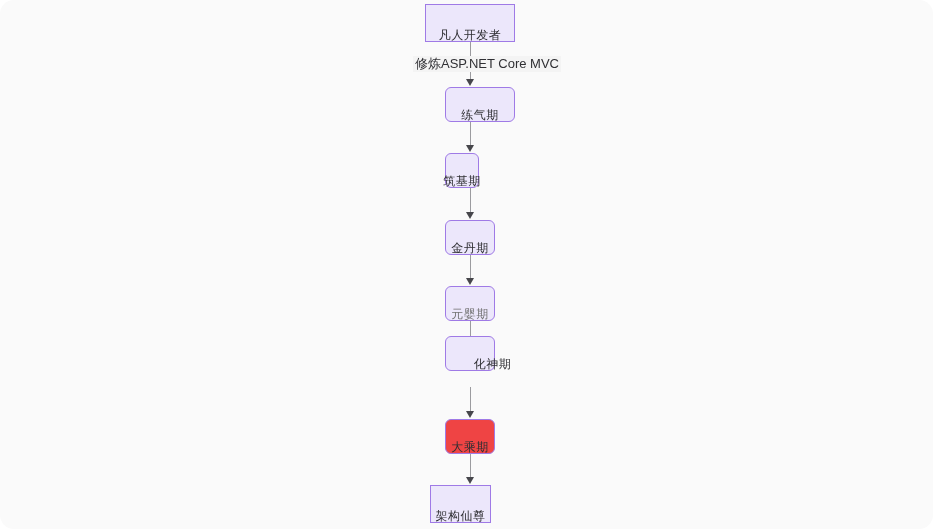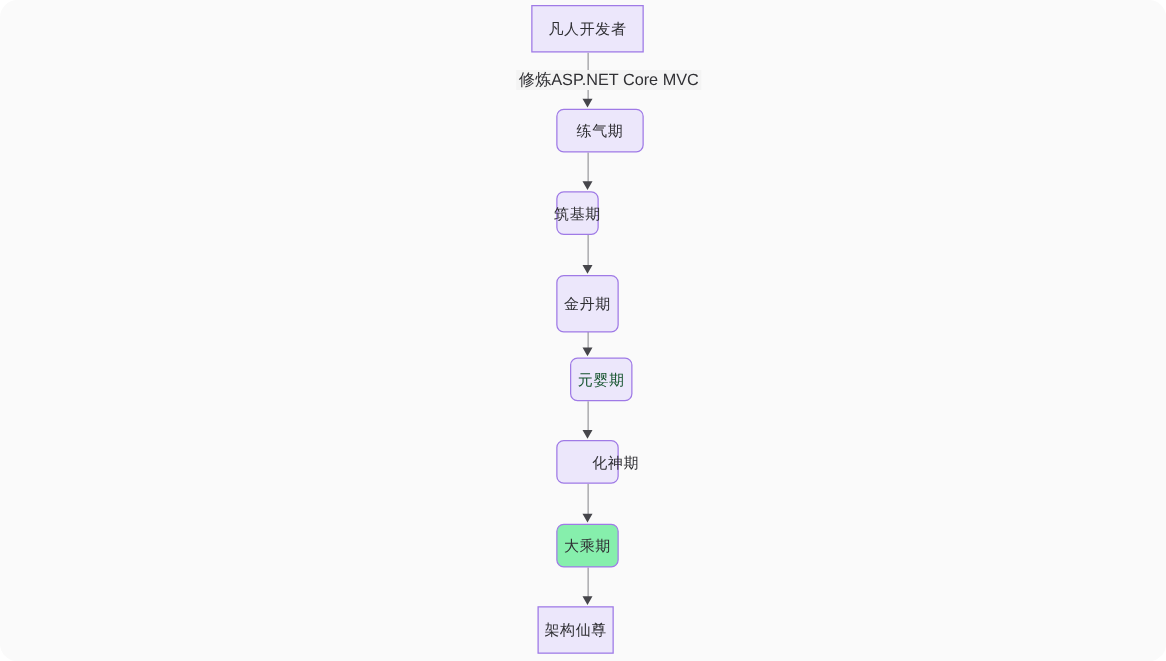--- a/index.html
+++ b/index.html
@@ -23,21 +23,21 @@
     width: 933px;
     height: 529px;
   }
   .node {
     position: absolute;
     box-sizing: border-box;
     background: #ece7fb;
     border: 1px solid #9f7ae6;
     color: #2f2f33;
     display: flex;
-    align-items: center;
+    align-items: flex-end;
     justify-content: center;
     font-size: 12px;
     line-height: 1;
     letter-spacing: 0.5px;
     white-space: nowrap;
   }
   .node.rounded { border-radius: 6px; }
   .node.sharp   { border-radius: 0px; }
 
   .edge-line {
@@ -85,29 +85,29 @@
       <div class="arrow-head" style="left: 466px; top: 477px; border-top-color: rgb(70, 70, 75);"></div>
       <div class="node sharp" style="left: 425px; top: 4px; width: 90px; height: 38px; background: rgb(236, 231, 251); border-color: rgb(159, 122, 230); color: rgb(47, 47, 51);">
         <span>凡人开发者</span>
       </div>
       <div class="node rounded" style="left: 445px; top: 87px; width: 70px; height: 35px; background: rgb(236, 231, 251); border-color: rgb(159, 122, 230); color: rgb(47, 47, 51);">
         <span>练气期</span>
       </div>
       <div class="node rounded" style="left: 445px; top: 153px; width: 34px; height: 35px; background: rgb(236, 231, 251); border-color: rgb(159, 122, 230); color: rgb(47, 47, 51);">
         <span>筑基期</span>
       </div>
-      <div class="node rounded" style="left: 445px; top: 220px; width: 50px; height: 46px; background: rgb(236, 231, 251); border-color: rgb(159, 122, 230); color: rgb(47, 47, 51);">
+      <div class="node rounded" style="left: 445px; top: 220px; width: 50px; height: 35px; background: rgb(236, 231, 251); border-color: rgb(159, 122, 230); color: rgb(47, 47, 51);">
         <span>金丹期</span>
       </div>
-      <div class="node rounded" style="left: 445px; top: 286px; width: 50px; height: 35px; background: rgb(236, 231, 251); border-color: rgb(159, 122, 230); color: #14532d; margin-left: 11px;">
+      <div class="node rounded" style="left: 445px; top: 286px; width: 50px; height: 35px; background: rgb(236, 231, 251); border-color: rgb(159, 122, 230); color: #737373;">
         <span>元婴期</span>
       </div>
-      <div class="node rounded" style="left: 445px; top: 352px; width: 50px; height: 35px; background: rgb(236, 231, 251); border-color: rgb(159, 122, 230); color: rgb(47, 47, 51); padding-left: 45px;">
+      <div class="node rounded" style="left: 445px; top: 336px; width: 50px; height: 35px; background: rgb(236, 231, 251); border-color: rgb(159, 122, 230); color: rgb(47, 47, 51); padding-left: 45px;">
         <span>化神期</span>
       </div>
-      <div class="node rounded" style="left: 445px; top: 419px; width: 50px; height: 35px; background: #86efac; border-color: rgb(159, 122, 230); color: rgb(47, 47, 51);">
+      <div class="node rounded" style="left: 445px; top: 419px; width: 50px; height: 35px; background: #ef4444; border-color: rgb(159, 122, 230); color: rgb(47, 47, 51);">
         <span>大乘期</span>
       </div>
       <div class="node sharp" style="left: 430px; top: 485px; width: 61px; height: 38px; background: rgb(236, 231, 251); border-color: rgb(159, 122, 230); color: rgb(47, 47, 51);">
         <span>架构仙尊</span>
       </div>
     </div>
 </div>
 
 </body></html>

